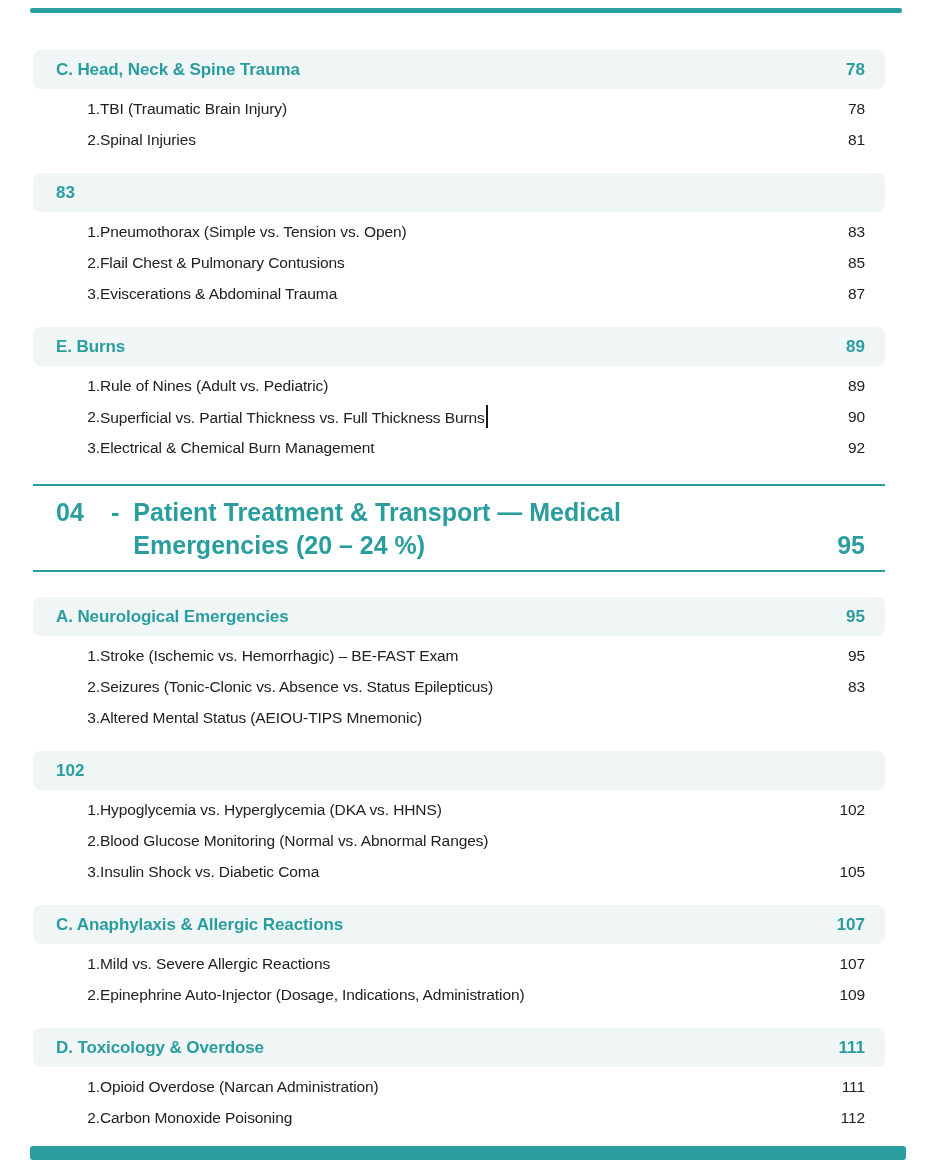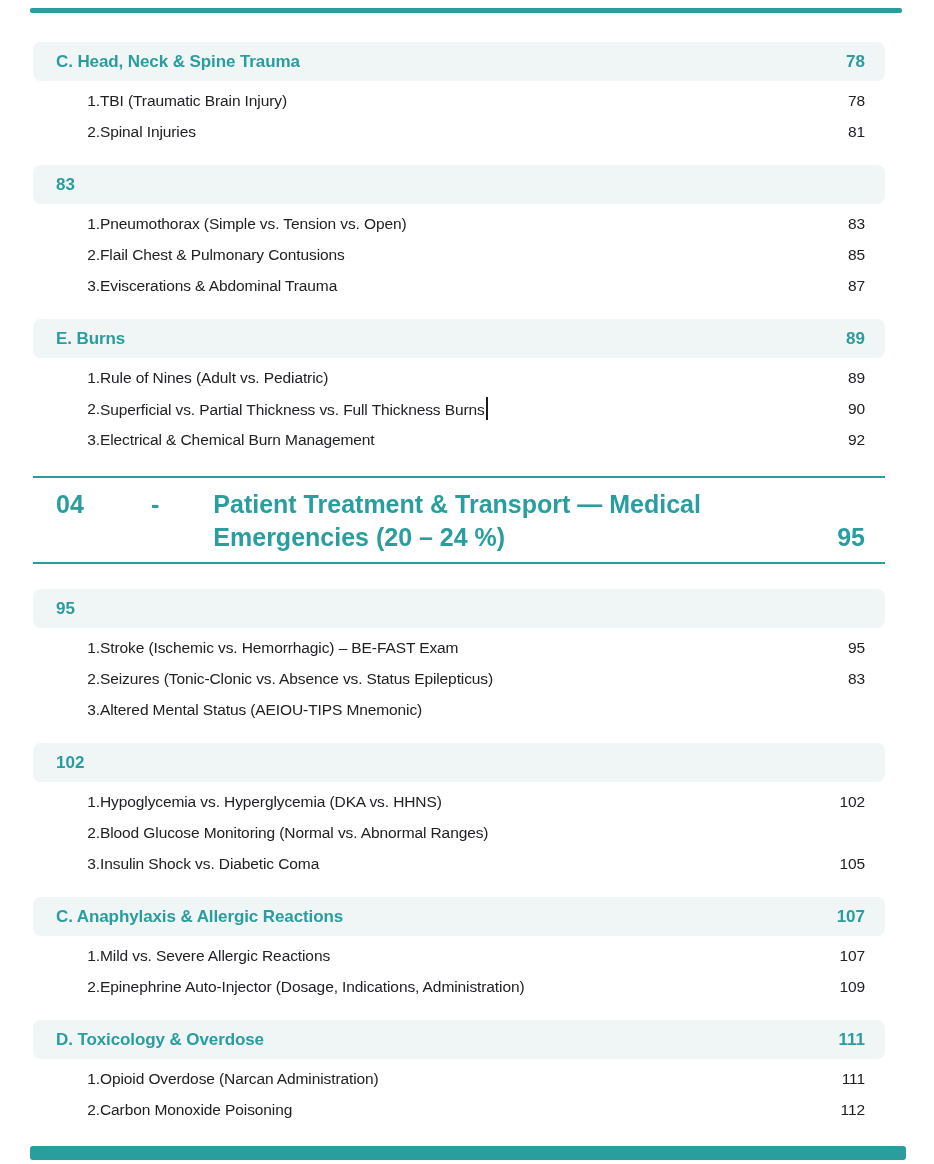--- a/index.html
+++ b/index.html
@@ -9,38 +9,38 @@
 
   .accent-bar { position:absolute; left:30px; background:#2a9d9e; }
   #top-accent { top:8px; width:872px; height:5px; border-radius:2px; }
   #bottom-accent { top:1146px; width:876px; height:14px; border-radius:3px; }
 
   #toc { position:absolute; top:42px; left:33px; width:852px; }
 
   .section { margin-bottom:18px; }
   .sec-header { display:flex; align-items:center; height:39px;
                 background:#f0f5f6; border-radius:8px;
-                padding:0 20px 0 23px; }
+                padding:0 20px 0 23px;margin-top:8px; }
   .sec-title { flex:1; font-size:17px; font-weight:700; color:#2a9d9e;
                letter-spacing:-0.1px; }
   .sec-page { font-size:17px; font-weight:700; color:#2a9d9e; }
 
   .items { padding-top:4px; }
   .item { display:flex; align-items:center; height:31px; font-size:15.5px;
           color:#202124; letter-spacing:-0.1px; }
   .item-num { width:67px; text-align:right; flex:none; }
   .item-text { white-space:nowrap; }
   .item-page { flex:1; text-align:right; padding-right:20px; }
 
   .caret { display:inline-block; width:2px; height:23px; background:#1b1b1b;
            margin-left:1px; vertical-align:-5px; }
 
   .chapter { border-top:2px solid #2a9d9e; border-bottom:2px solid #2a9d9e;
              margin-top:21px; margin-bottom:25px;
-             padding:10px 0 8px 23px; display:flex;gap:40px; }
+             padding:10px 0 8px 23px; display:flex; }
   .ch-num, .ch-dash, .ch-line, .ch-page {
              font-size:25px; font-weight:700; color:#2a9d9e; line-height:33px; }
   .ch-num { width:33px; flex:none; }
   .ch-dash { margin:0 14px 0 22px; flex:none; }
   .ch-title { flex:1; }
   .ch-page { align-self:flex-end; padding-right:20px; }
 </style>
 </head>
 <body>
 
@@ -129,20 +129,21 @@
       <div class="ch-title">
         <div class="ch-line">Patient Treatment &amp; Transport — Medical</div>
         <div class="ch-line">Emergencies (20 – 24 %)</div>
       </div>
       <span class="ch-page">95</span>
     </div>
 
     <div id="sections-after">
   <div class="section">
     <div class="sec-header">
+      <span class="sec-title">A. Neurological Emergencies</span>
       <span class="sec-page">95</span>
     </div>
     <div class="items">
   <div class="item">
     <span class="item-num">1.</span>
     <span class="item-text">Stroke (Ischemic vs. Hemorrhagic) – BE-FAST Exam</span>
     <span class="item-page">95</span>
   </div>
 
   <div class="item">

